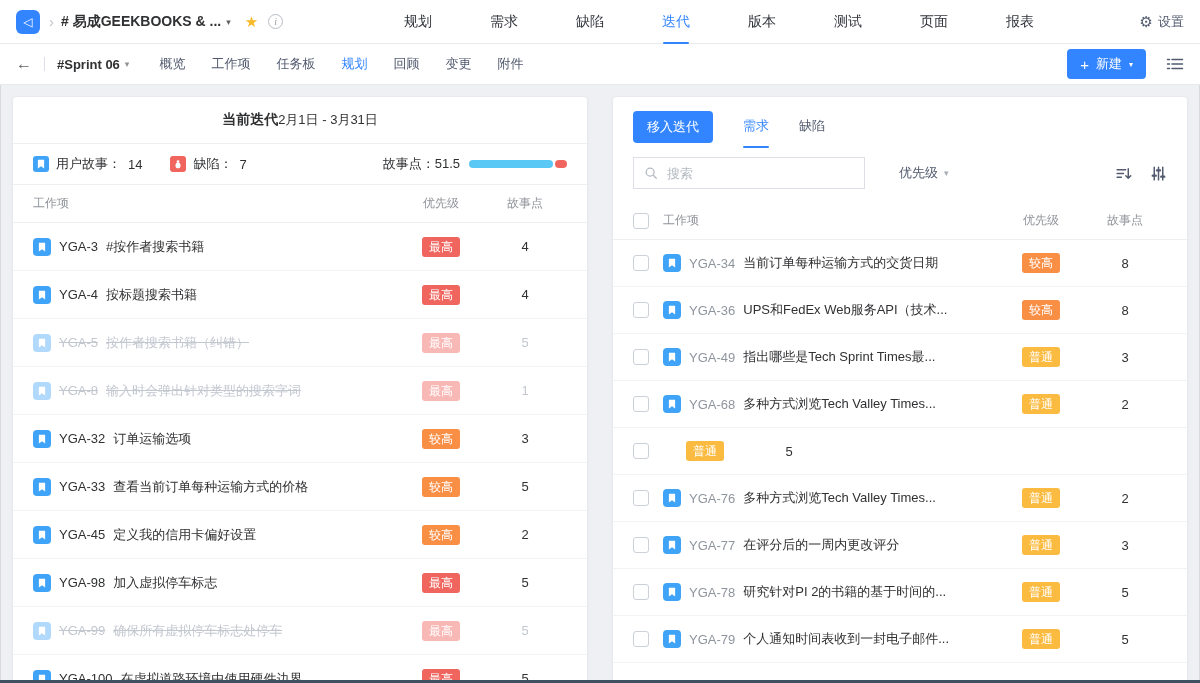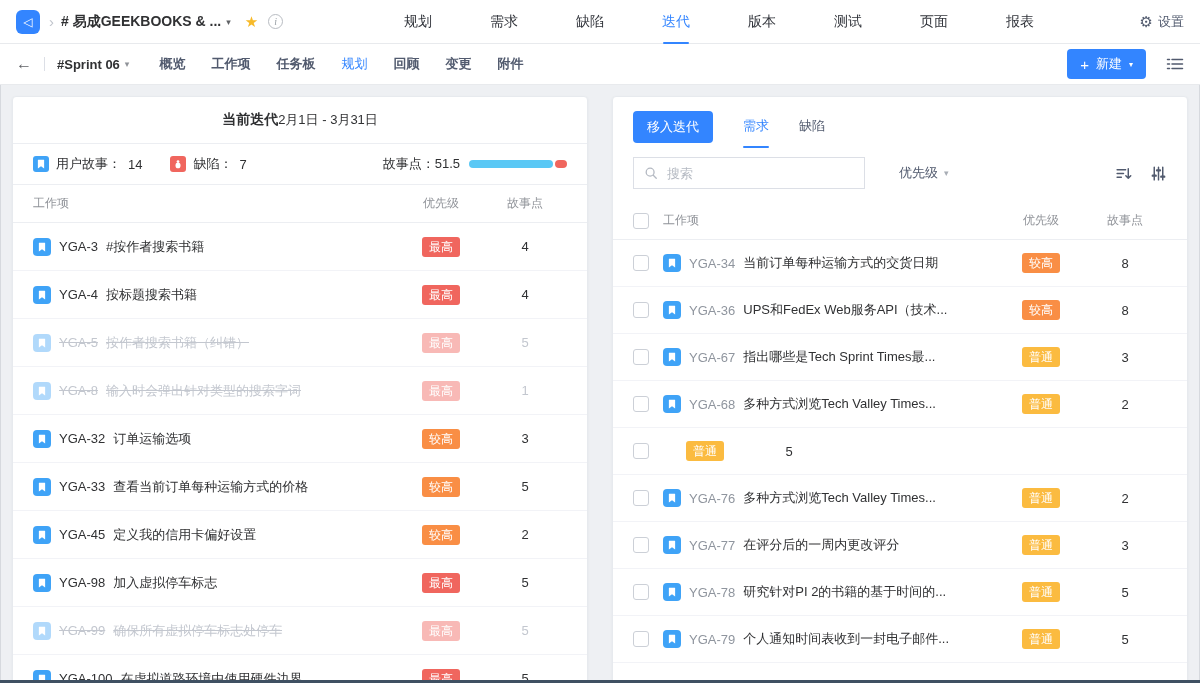--- a/index.html
+++ b/index.html
@@ -26,21 +26,21 @@
   .tb-right{margin-left:auto;display:flex;align-items:center;gap:5px;color:#515a6e;font-size:13px;cursor:pointer;}
   .gear{font-size:15px;line-height:1;}
 
   
   .subnav{height:41px;background:#fff;border-bottom:1px solid #e8eaed;display:flex;align-items:center;padding:0 16px;}
   .back{color:#606266;font-size:16px;cursor:pointer;line-height:1;}
   .vdiv{width:1px;height:14px;background:#dcdfe6;margin:0 12px;}
   .sprint{display:flex;align-items:center;gap:5px;font-size:13px;font-weight:600;color:#303133;cursor:pointer;}
   .sprint .caret{font-size:9px;color:#909399;font-weight:400;}
   .sub-tabs{display:flex;gap:26px;margin-left:30px;font-size:13px;color:#515a6e;}
-  .sub-tab{cursor:pointer;white-space:nowrap;font-weight:bold;}
+  .sub-tab{cursor:pointer;white-space:nowrap;}
   .sub-tab.active{color:#3385ff;font-weight:500;}
   .sn-right{margin-left:auto;display:flex;align-items:center;gap:20px;}
   .btn-new{background:#3385ff;color:#fff;border-radius:4px;height:30px;display:flex;align-items:center;padding:0 13px;gap:7px;font-size:13px;cursor:pointer;}
   .btn-new .plus{font-size:15px;line-height:1;}
   .btn-new .caret{font-size:8px;}
   .view-icon{display:flex;cursor:pointer;}
 
   
   .content{display:flex;gap:24px;padding:11px 12px 0;height:598px;overflow:hidden;}
   .card{flex:1;background:#fff;border:1px solid #e7eaee;border-radius:4px;box-shadow:0 1px 3px rgba(31,45,61,.05);height:660px;overflow:hidden;}
@@ -410,21 +410,21 @@
     <div class="cell-pts">8</div>
   </div>
         <div class="trow rrow p-normal">
     <span class="cb"></span>
     <div class="cell-item">
       <span class="icon-story">
         <svg width="10" height="10" viewBox="0 0 16 16">
                 <path d="M3.5 1h9a.5.5 0 0 1 .5.5V15L8 11.4 3 15V1.5a.5.5 0 0 1 .5-.5z" fill="#fff"></path>
               </svg>
       </span>
-      <span class="rid">YGA-67</span>
+      <span class="rid">YGA-49</span>
       <span class="rtitle">指出哪些是Tech Sprint Times最...</span>
     </div>
     <div class="cell-pri"><span class="badge">普通</span></div>
     <div class="cell-pts">3</div>
   </div>
         <div class="trow rrow p-normal">
     <span class="cb"></span>
     <div class="cell-item">
       <span class="icon-story">
         <svg width="10" height="10" viewBox="0 0 16 16">

